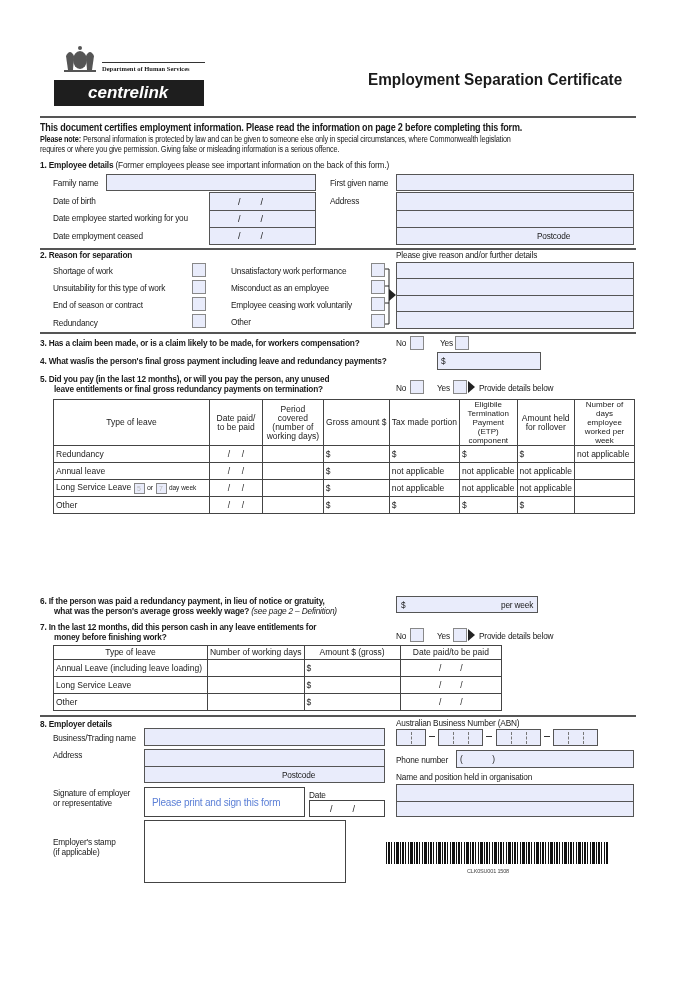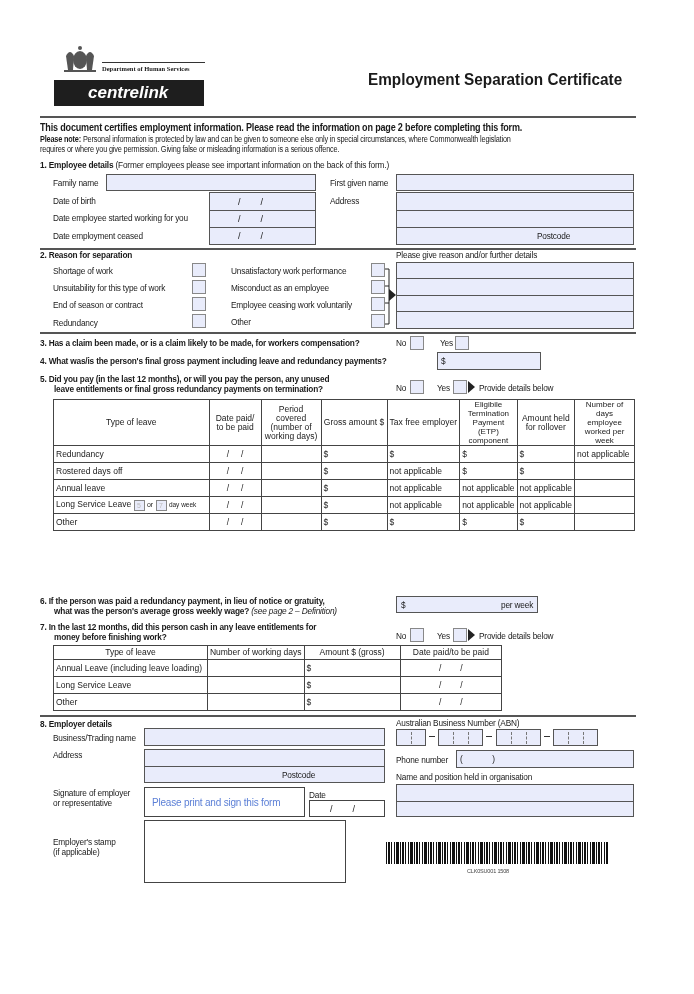--- a/index.html
+++ b/index.html
@@ -137,51 +137,41 @@
     </colgroup>
   <tbody>
       <tr style="height:41px;">
     <th>Type of leave</th>
     <th style="white-space:pre-line">Date paid/
 to be paid</th>
     <th style="white-space:pre-line">Period covered
 (number of
 working days)</th>
     <th>Gross amount $</th>
-    <th>Tax free employer</th>
+    <th>Tax made portion</th>
     <th style="white-space:pre-line;font-size:8px;">Eligibile
 Termination
 Payment (ETP)
 component</th>
     <th style="white-space:pre-line">Amount held
 for rollover</th>
     <th style="white-space:pre-line;font-size:8px;">Number of days
 employee
 worked per
 week</th>
   </tr>
   <tr style="height:17px;">
         <td>Redundancy</td>
         <td style="text-align:center;white-space:pre">/     /</td>
         <td></td>
         <td>$</td>
         <td>$</td>
         <td>$</td>
         <td>$</td>
         <td>not applicable</td>
-      </tr>
-  <tr style="height:17px;">
-        <td>Rostered days off</td>
-        <td style="text-align:center;white-space:pre">/     /</td>
-        <td></td>
-        <td>$</td>
-        <td>not applicable</td>
-        <td>$</td>
-        <td>$</td>
-        <td></td>
       </tr>
   <tr style="height:17px;margin-left:18px;">
         <td>Annual leave</td>
         <td style="text-align:center;white-space:pre">/     /</td>
         <td></td>
         <td>$</td>
         <td>not applicable</td>
         <td>not applicable</td>
         <td>not applicable</td>
         <td></td>

